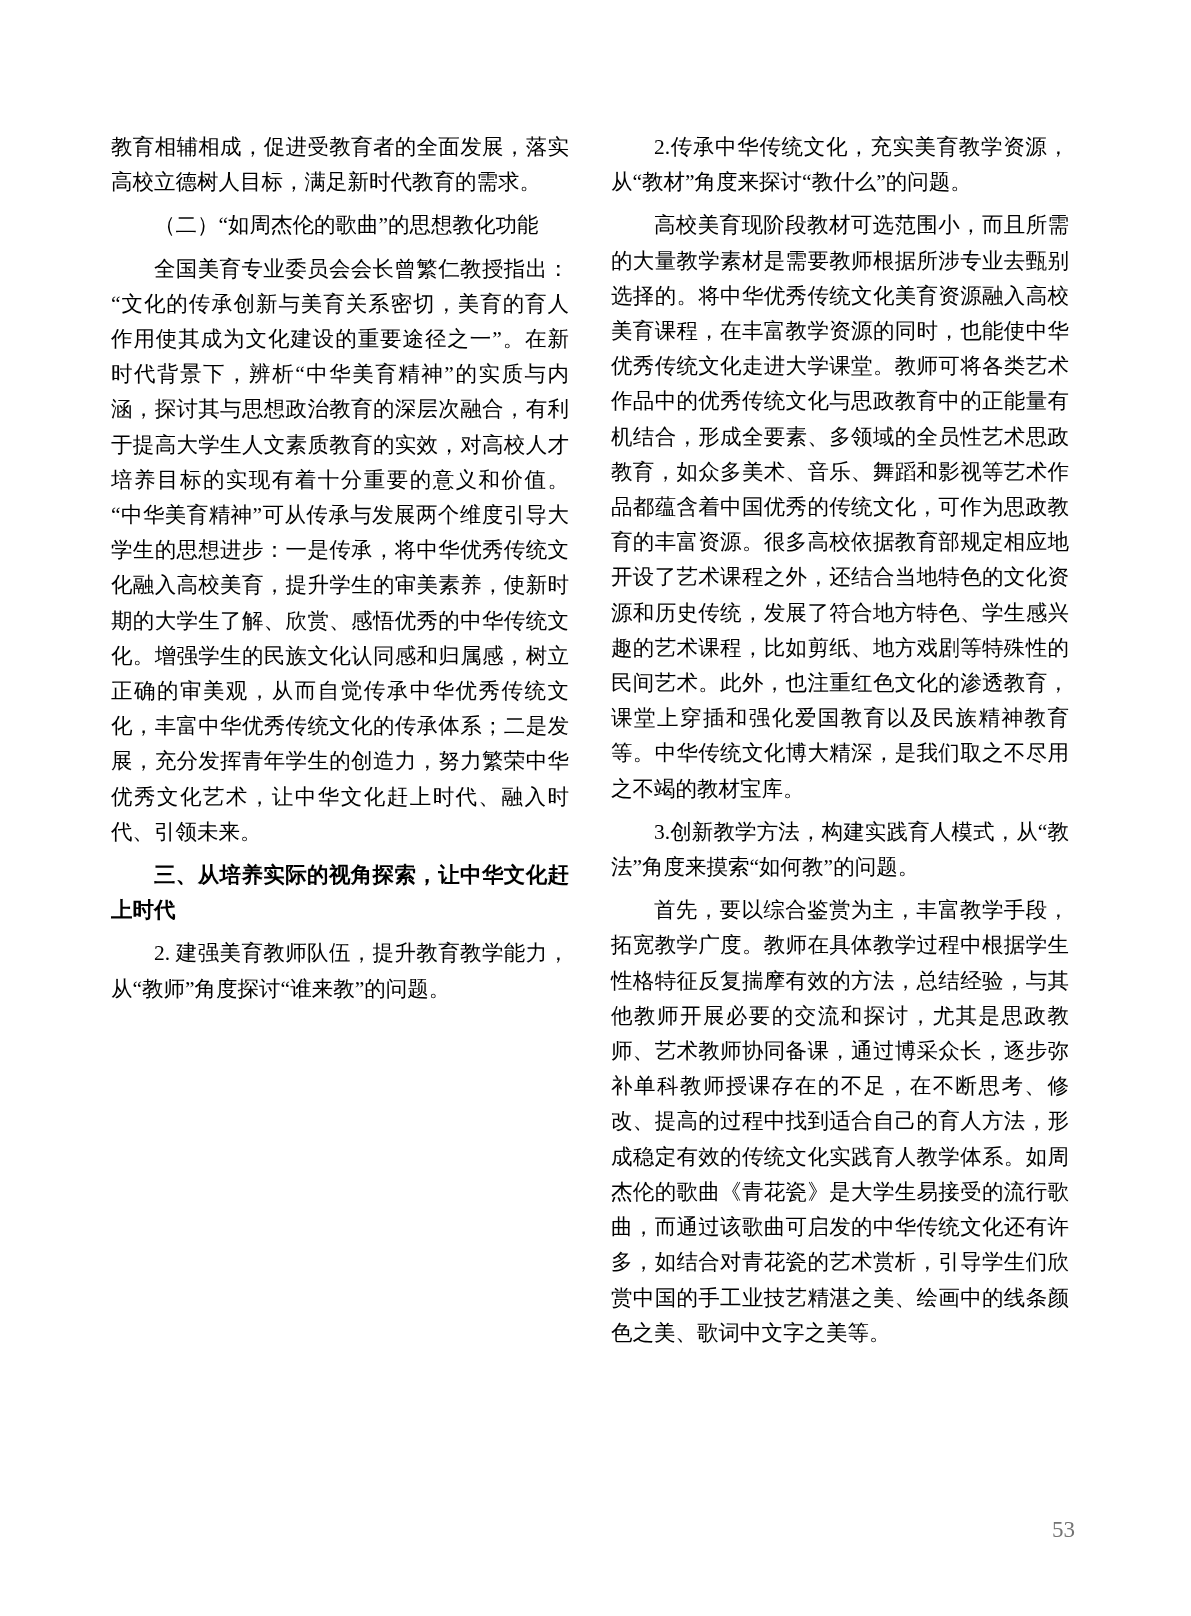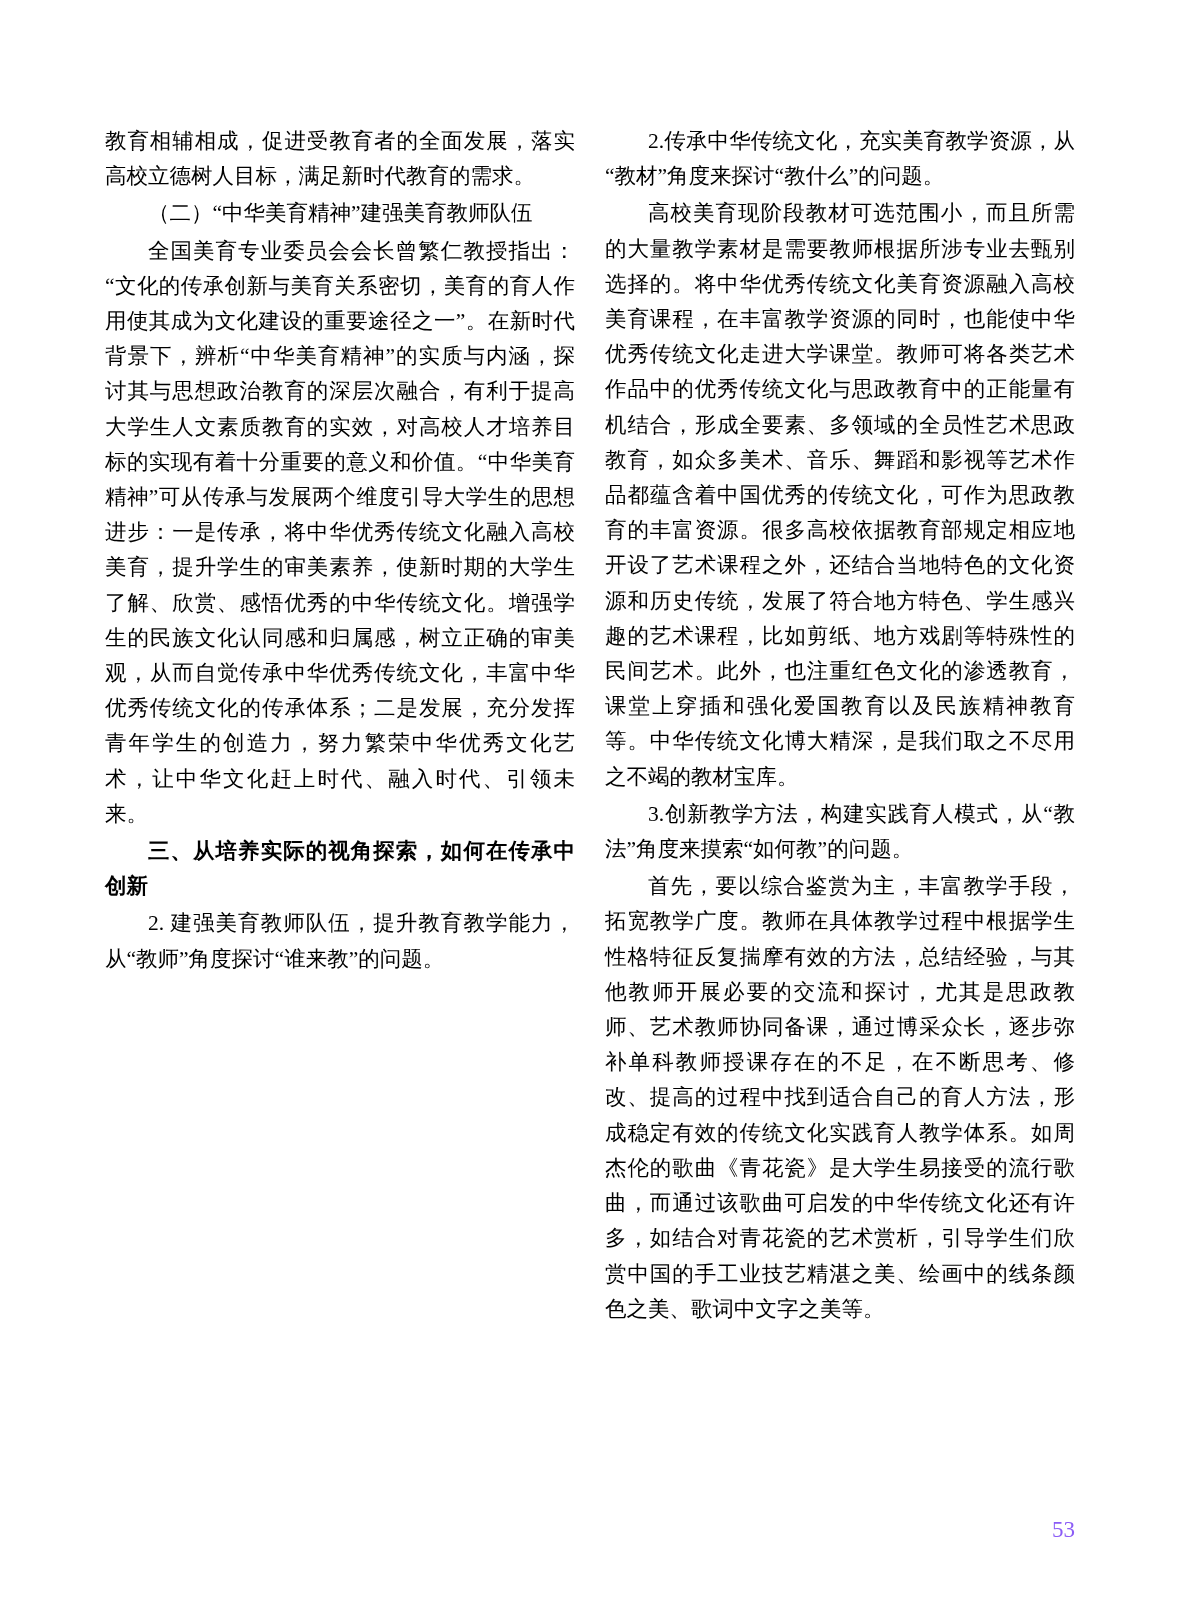--- a/index.html
+++ b/index.html
@@ -22,55 +22,55 @@
     width: 974px;
   }
   .columns {
     display: flex;
     gap: 26px;
   }
   .col {
     width: 474px;
   }
   .col p {
-    margin: 2px;
+    margin: 8px;
     font-size: 21.5px;
     line-height: 35.2px;
     text-align: justify;
     text-justify: inter-character;
     text-indent: 2em;
     word-break: break-all;
   }
   .col p.noindent {
     text-indent: 0;
   }
   .col p.section-heading {
     font-weight: bold;
     font-family: "Liberation Sans", "DejaVu Sans", sans-serif;
   }
   .page-number {
     position: absolute;
     top: 1512px;
     left: 1052px;
     font-size: 23px;
     line-height: 36px;
-    color: #8b5cf6;
+    color: #737373;
   }
 </style>
 </head>
 <body>
 
 <div class="page-body">
   <div class="columns">
 
     <section class="col">
       <p class="noindent">教育相辅相成，促进受教育者的全面发展，落实高校立德树人目标，满足新时代教育的需求。</p>
-      <p>（二）“中华美育精神”建强美育教师队伍</p>
+      <p>（二）“如周杰伦的歌曲”的思想教化功能</p>
       <p>全国美育专业委员会会长曾繁仁教授指出：“文化的传承创新与美育关系密切，美育的育人作用使其成为文化建设的重要途径之一”。在新时代背景下，辨析“中华美育精神”的实质与内涵，探讨其与思想政治教育的深层次融合，有利于提高大学生人文素质教育的实效，对高校人才培养目标的实现有着十分重要的意义和价值。“中华美育精神”可从传承与发展两个维度引导大学生的思想进步：一是传承，将中华优秀传统文化融入高校美育，提升学生的审美素养，使新时期的大学生了解、欣赏、感悟优秀的中华传统文化。增强学生的民族文化认同感和归属感，树立正确的审美观，从而自觉传承中华优秀传统文化，丰富中华优秀传统文化的传承体系；二是发展，充分发挥青年学生的创造力，努力繁荣中华优秀文化艺术，让中华文化赶上时代、融入时代、引领未来。</p>
-      <p class="section-heading">三、从培养实际的视角探索，如何在传承中创新</p>
+      <p class="section-heading">三、从培养实际的视角探索，让中华文化赶上时代</p>
       <p>2. 建强美育教师队伍，提升教育教学能力，从“教师”角度探讨“谁来教”的问题。</p>
     </section>
 
     <section class="col">
       <p>2.传承中华传统文化，充实美育教学资源，从“教材”角度来探讨“教什么”的问题。</p>
       <p>高校美育现阶段教材可选范围小，而且所需的大量教学素材是需要教师根据所涉专业去甄别选择的。将中华优秀传统文化美育资源融入高校美育课程，在丰富教学资源的同时，也能使中华优秀传统文化走进大学课堂。教师可将各类艺术作品中的优秀传统文化与思政教育中的正能量有机结合，形成全要素、多领域的全员性艺术思政教育，如众多美术、音乐、舞蹈和影视等艺术作品都蕴含着中国优秀的传统文化，可作为思政教育的丰富资源。很多高校依据教育部规定相应地开设了艺术课程之外，还结合当地特色的文化资源和历史传统，发展了符合地方特色、学生感兴趣的艺术课程，比如剪纸、地方戏剧等特殊性的民间艺术。此外，也注重红色文化的渗透教育，课堂上穿插和强化爱国教育以及民族精神教育等。中华传统文化博大精深，是我们取之不尽用之不竭的教材宝库。</p>
       <p>3.创新教学方法，构建实践育人模式，从“教法”角度来摸索“如何教”的问题。</p>
       <p>首先，要以综合鉴赏为主，丰富教学手段，拓宽教学广度。教师在具体教学过程中根据学生性格特征反复揣摩有效的方法，总结经验，与其他教师开展必要的交流和探讨，尤其是思政教师、艺术教师协同备课，通过博采众长，逐步弥补单科教师授课存在的不足，在不断思考、修改、提高的过程中找到适合自己的育人方法，形成稳定有效的传统文化实践育人教学体系。如周杰伦的歌曲《青花瓷》是大学生易接受的流行歌曲，而通过该歌曲可启发的中华传统文化还有许多，如结合对青花瓷的艺术赏析，引导学生们欣赏中国的手工业技艺精湛之美、绘画中的线条颜色之美、歌词中文字之美等。</p>
     </section>
 

